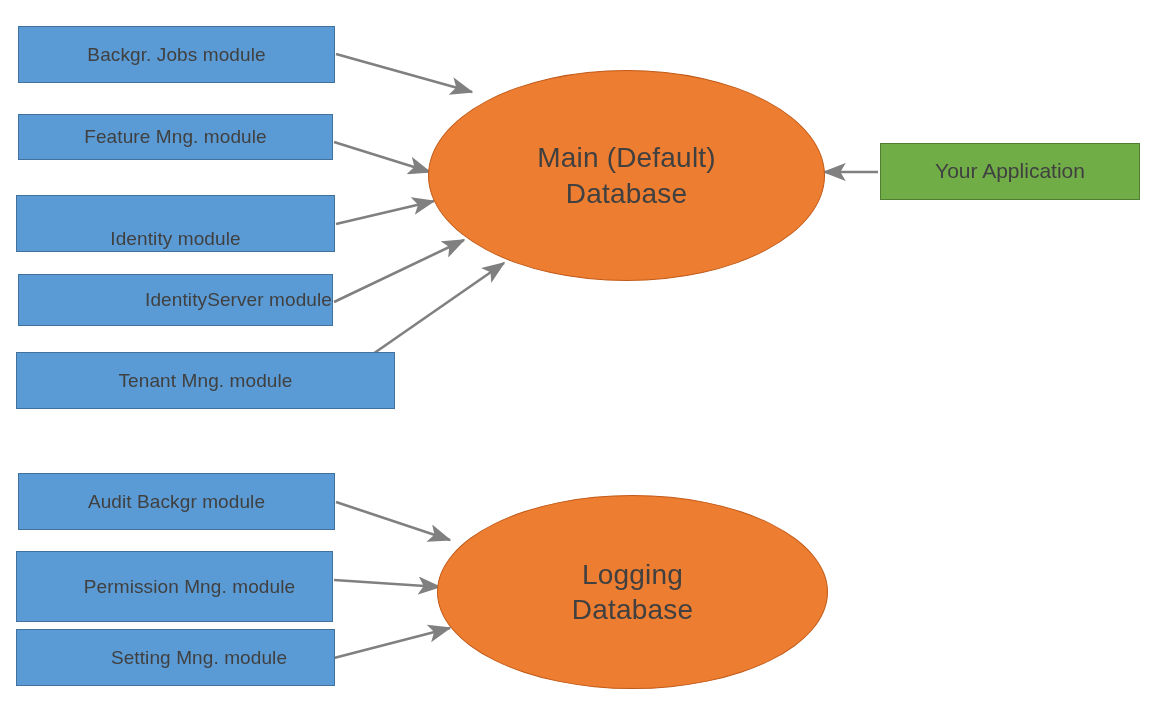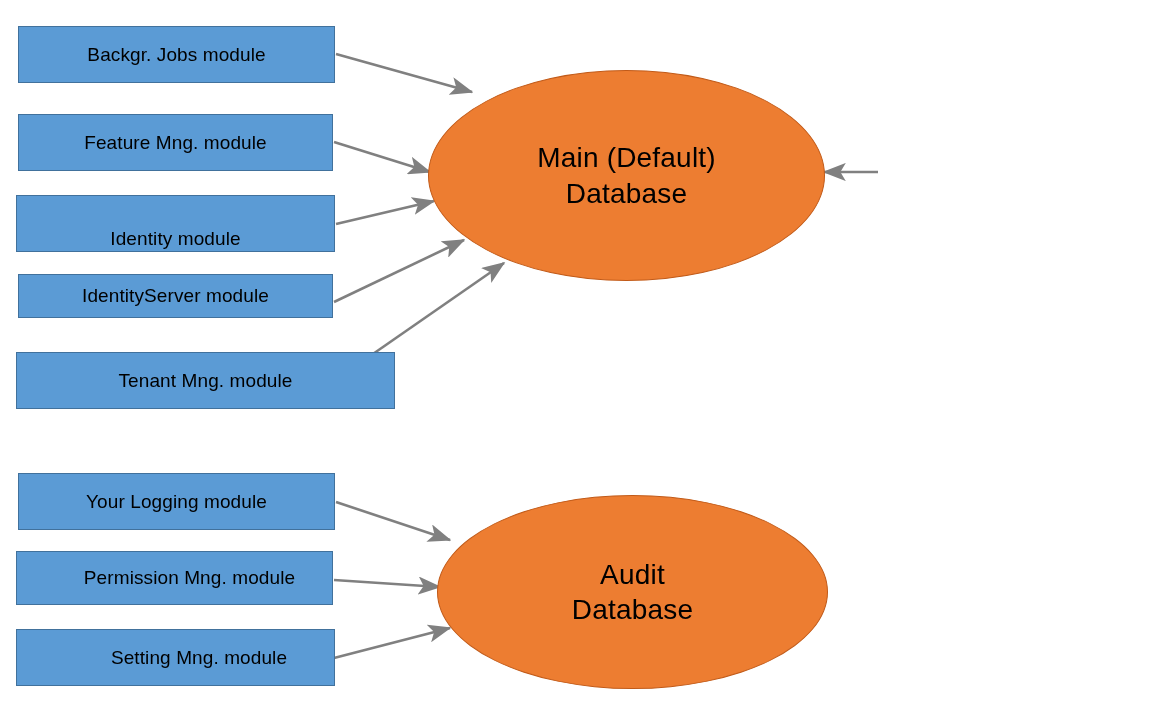--- a/index.html
+++ b/index.html
@@ -25,21 +25,21 @@
     height: 711px;
     pointer-events: none;
   }
   .node {
     position: absolute;
     box-sizing: border-box;
     display: flex;
     align-items: center;
     justify-content: center;
     text-align: center;
-    color: #000000;
+    color: #404040;
     line-height: 1.26;
   }
   .module-box {
     background: #5B9BD5;
     border: 1.6px solid #41719C;
     font-size: 19px;
     letter-spacing: 0.1px;
   }
   .app-box {
     background: #70AD47;
@@ -83,56 +83,59 @@
 
     <line x1="336" y1="502" x2="450" y2="540" stroke="#808080" stroke-width="2.6" marker-end="url(#arrowhead)"></line>
     <line x1="334" y1="580" x2="440" y2="587" stroke="#808080" stroke-width="2.6" marker-end="url(#arrowhead)"></line>
     <line x1="334" y1="658" x2="450" y2="628" stroke="#808080" stroke-width="2.6" marker-end="url(#arrowhead)"></line>
   </svg>
 
   <div class="node module-box" style="left:18px; top:26px; width:317px; height:57px;">
     <span>Backgr. Jobs module</span>
   </div>
 
-  <div class="node module-box" style="left:18px; top:114px; width:315px; height:57px;text-align:right;">
+  <div class="node module-box" style="left:18px; top:114px; width:315px; height:46px;text-align:right;">
     <span>Feature Mng. module</span>
   </div>
 
   <div class="node module-box" style="left:16px; top:195px; width:319px; height:57px;align-items:flex-end;">
     <span>Identity module</span>
   </div>
 
-  <div class="node module-box" style="left:18px; top:274px; width:315px; height:44px;">
+  <div class="node module-box" style="left:18px; top:274px; width:315px; height:52px;justify-content:flex-end;">
     <span>IdentityServer module</span>
   </div>
 
   <div class="node module-box" style="left:16px; top:352px; width:379px; height:57px;">
     <span>Tenant Mng. module</span>
   </div>
 
   <div class="node module-box" style="left:18px; top:473px; width:317px; height:57px;">
-    <span>Your Logging module</span>
+    <span>Audit Backgr module</span>
   </div>
 
-  <div class="node module-box" style="left:16px; top:551px; width:317px; height:54px;padding-left:30px;">
+  <div class="node module-box" style="left:16px; top:551px; width:317px; height:71px;padding-left:30px;">
     <span>Permission Mng. module</span>
   </div>
 
   <div class="node module-box" style="left:16px; top:629px; width:319px; height:57px;padding-left:47px;">
     <span>Setting Mng. module</span>
   </div>
 
   <div class="node db-ellipse" style="left:428px; top:70px; width:397px; height:211px;">
     <span class="db-label">
       <span>Main (Default)</span>
       <span class="l2">Database</span>
     </span>
   </div>
 
   <div class="node db-ellipse" style="left:437px; top:495px; width:391px; height:194px;">
     <span class="db-label">
-      <span>Audit</span>
+      <span>Logging</span>
       <span class="l2">Database</span>
     </span>
   </div>
 
+  <div class="node app-box" style="left:880px; top:143px; width:260px; height:57px;">
+    <span>Your Application</span>
+  </div>
 
 </div>
 
 </body></html>

